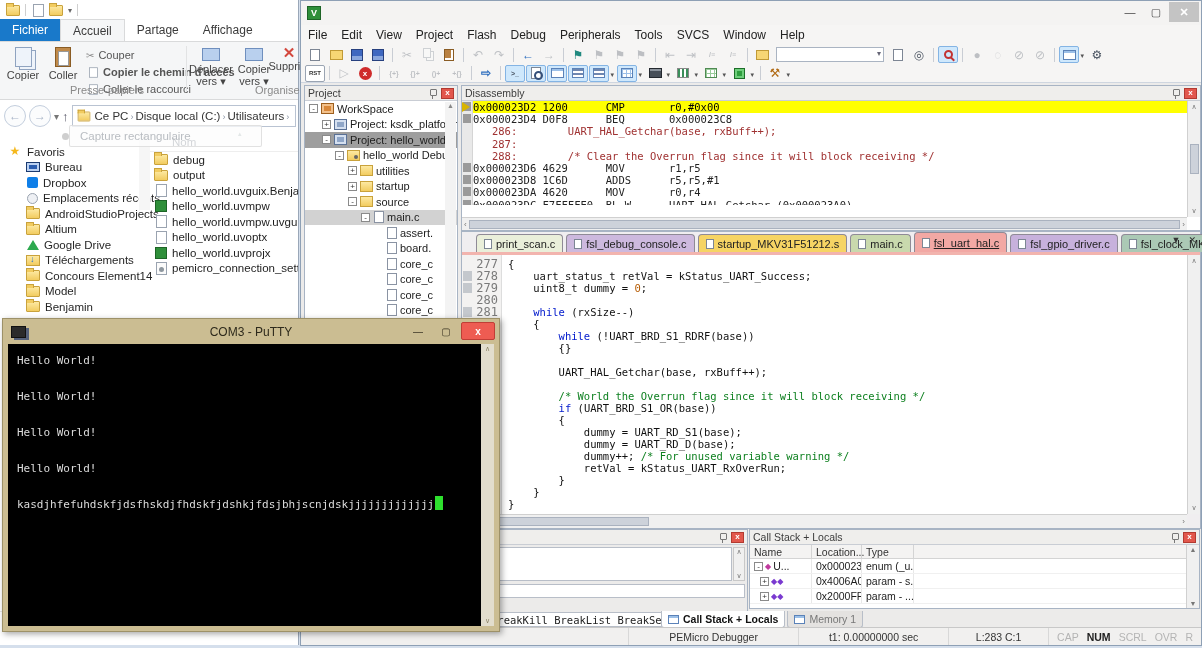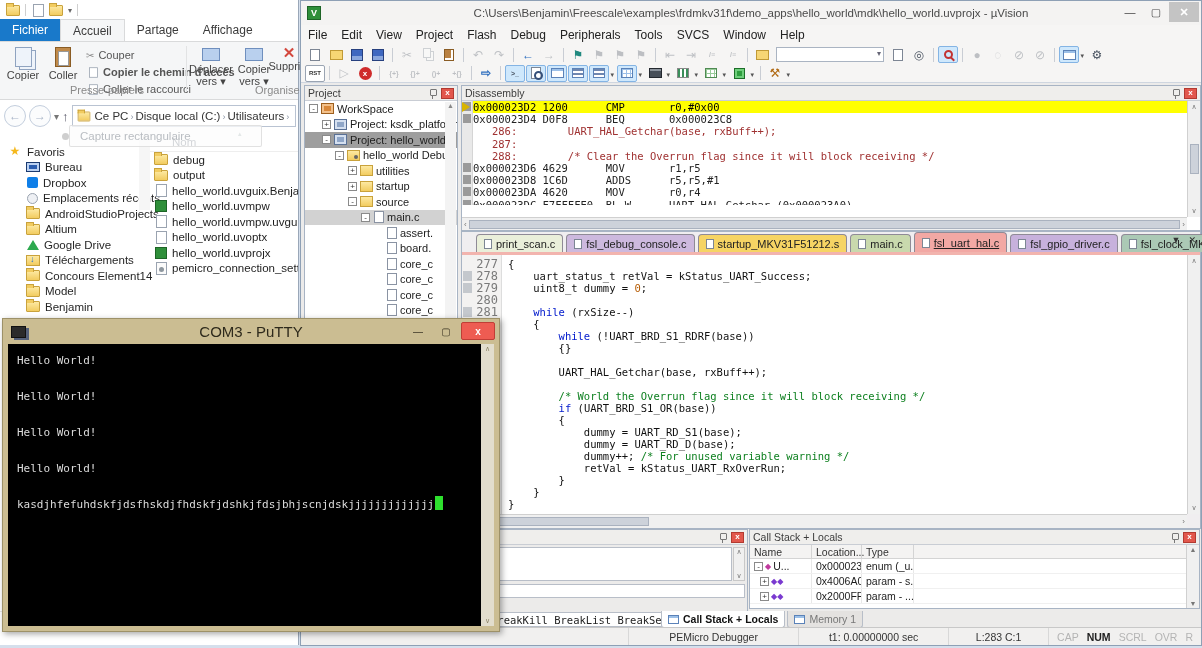--- a/index.html
+++ b/index.html
@@ -172,21 +172,21 @@
   .btab .bi{width:11px;height:9px;background:#fff;border:1px solid #5b82b8;box-shadow:inset 0 2px 0 #9cc0e8;flex:none;}
   #uv-status{position:absolute;left:0;bottom:0;width:100%;height:18px;background:#f1f0ef;border-top:1px solid #c8c8c8;display:flex;align-items:center;font-size:10.5px;color:#333;}
   .st-cell{height:100%;display:flex;align-items:center;justify-content:center;border-left:1px solid #d8d8d8;padding:0 10px;white-space:nowrap;}
   .st-flags{display:flex;gap:8px;padding:0 8px;border-left:1px solid #d8d8d8;height:100%;align-items:center;}
   .st-flag{color:#b4b4b4;}
   .st-flag.on{color:#222;font-weight:bold;}
   
   #putty{position:absolute;left:2px;top:318px;width:498px;height:314px;background:#cbbd92;z-index:30;border:1px solid #9d9168;box-shadow:2px 2px 6px rgba(0,0,0,.35);}
   #pt-title{position:absolute;left:0;top:0;width:100%;height:25px;display:flex;align-items:center;}
   #pt-icon{width:15px;height:12px;background:#2b2b2b;border:1px solid #111;box-shadow:3px 2px 0 #55617a;margin-left:8px;z-index:2;}
-  #pt-ttl{position:absolute;left:0;right:0;text-align:center;font-size:15px;color:#2e2a1c;}
+  #pt-ttl{position:absolute;left:0;right:0;text-align:center;font-size:12px;color:#2e2a1c;}
   #pt-ctrl{position:absolute;right:4px;top:3px;display:flex;gap:2px;z-index:2;}
   .pbtn{width:26px;height:18px;display:flex;align-items:center;justify-content:center;font-size:10px;color:#3a3423;}
   .pbtn.close{width:34px;background:#ee5c52;border:1px solid #c03e36;color:#fff;font-weight:bold;border-radius:2px;}
   #pt-screen{position:absolute;left:5px;top:25px;right:5px;bottom:5px;background:#000;}
   #pt-scroll{position:absolute;right:0;top:0;width:13px;height:100%;background:#e2ddcd;display:flex;flex-direction:column;justify-content:space-between;align-items:center;font-size:7px;color:#8d8568;padding:1px 0;}
   .pline{position:absolute;left:9px;right:16px;height:18px;font-family:"DejaVu Sans Mono",monospace;font-size:11px;line-height:18px;color:#dcdcdc;white-space:pre;}
   #pt-cursor{display:inline-block;width:8px;height:14px;background:#2ee02e;vertical-align:-2px;margin-left:1px;}
 </style>
 </head>
 <body>
@@ -353,21 +353,20 @@
     </div>
     <div id="ghost">
       <span class="dot"></span>
       <span class="bubble">Capture rectangulaire</span>
     </div>
   </section>
 
   <section id="uv">
     <div id="uv-title">
       <span id="uv-icon">V</span>
-      <span class="ttl">C:\Users\Benjamin\Freescale\examples\frdmkv31f\demo_apps\hello_world\mdk\hello_world.uvprojx - µVision</span>
       <div id="uv-ctrl">
         <span class="wbtn">—</span>
         <span class="wbtn">▢</span>
         <span class="wbtn close">✕</span>
       </div>
     </div>
     <div id="uv-menu">
         <span class="mitem">File</span>
         <span class="mitem">Edit</span>
         <span class="mitem">View</span>

